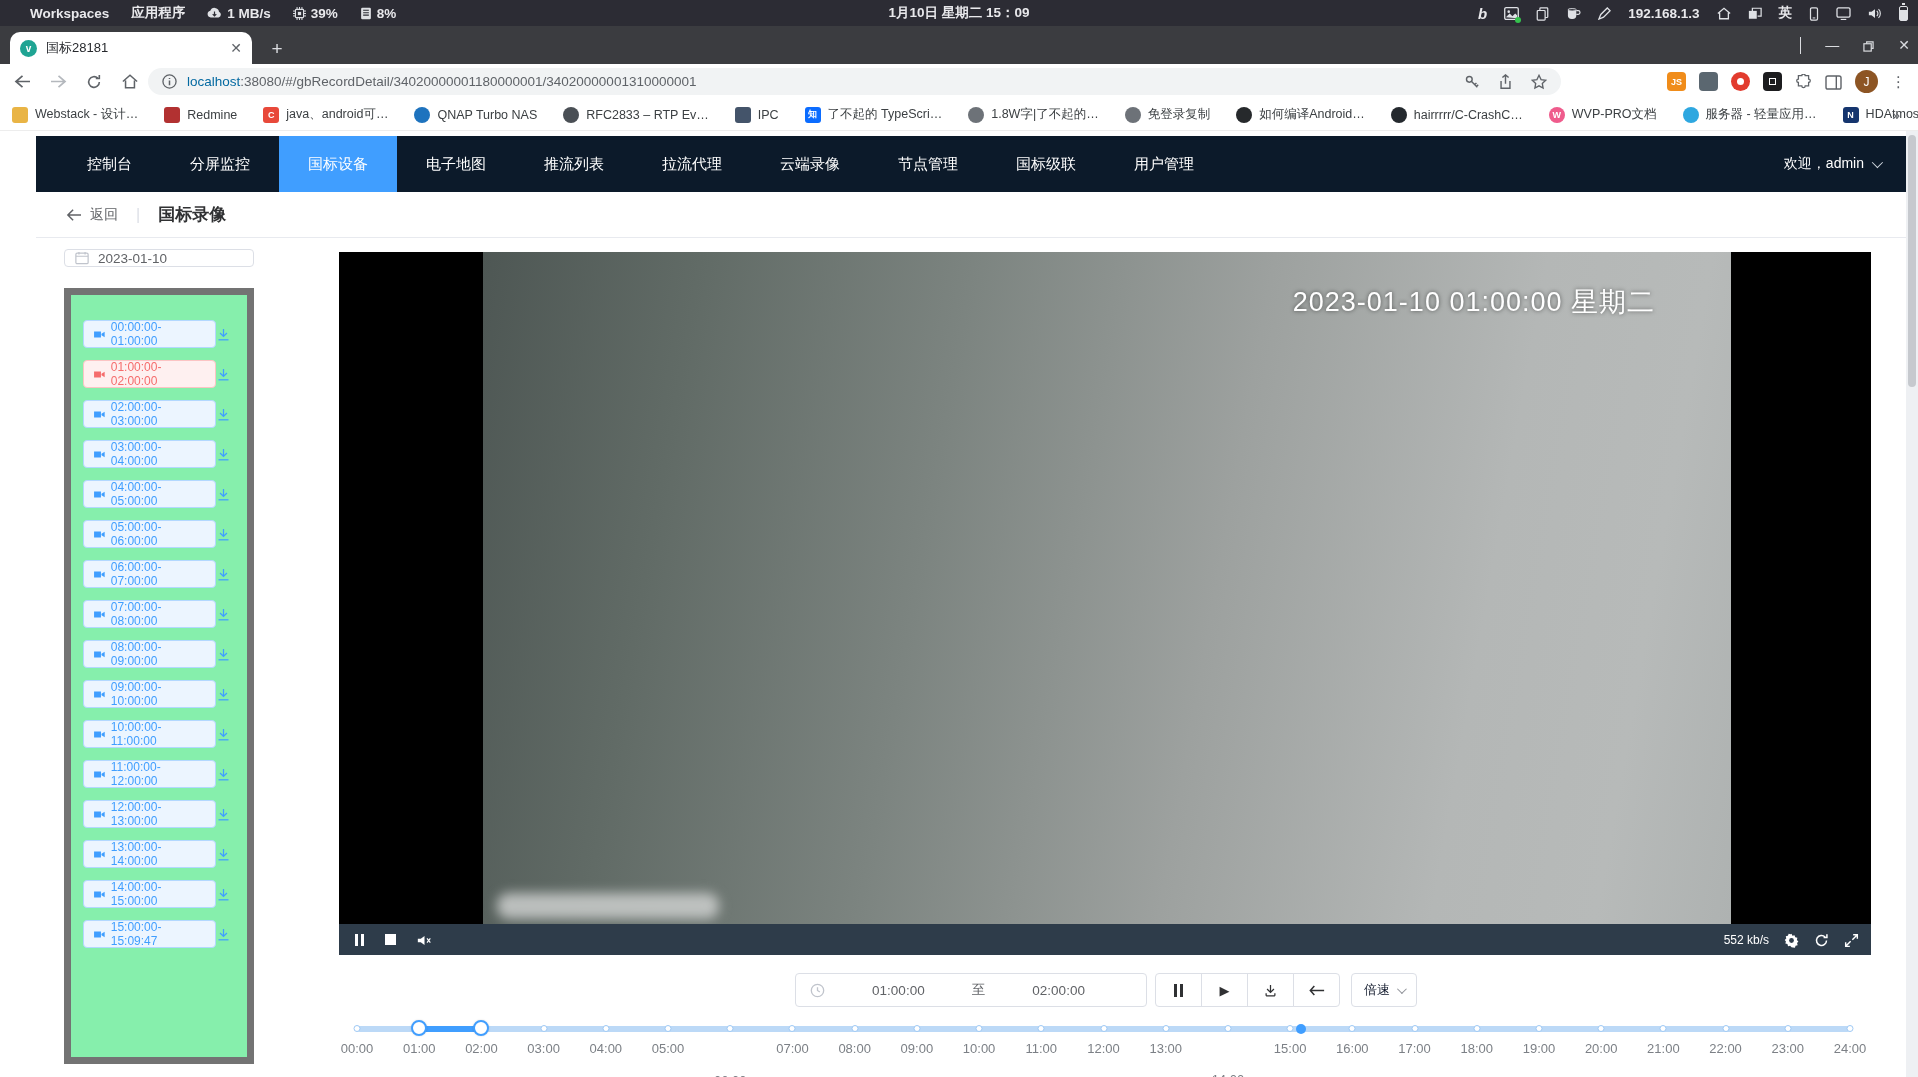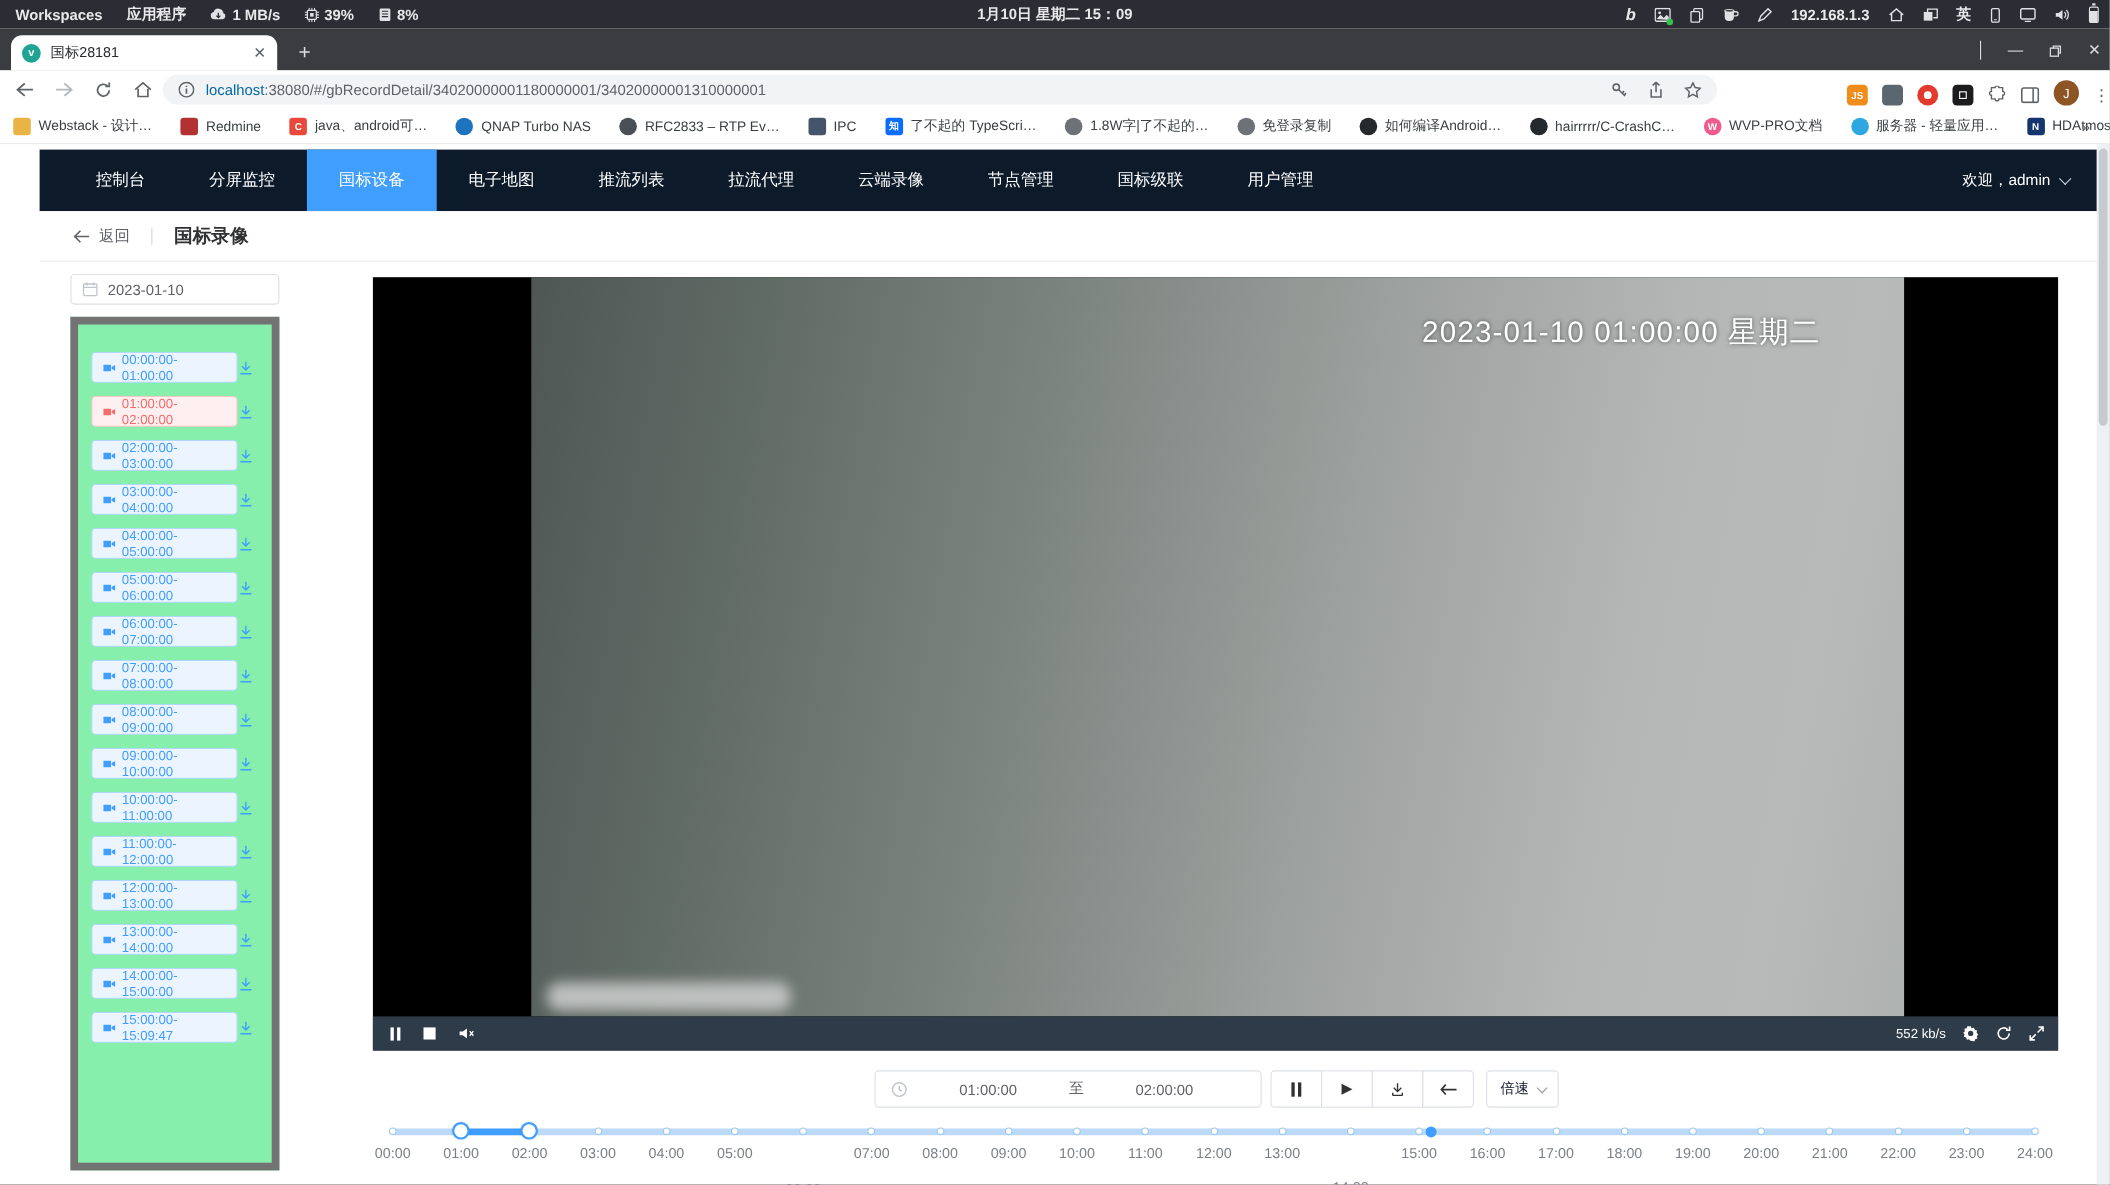--- a/index.html
+++ b/index.html
@@ -1,21 +1,21 @@
 <!DOCTYPE html>
 <html><head>
 <meta charset="utf-8">
 <style>
   * { margin:0; padding:0; box-sizing:border-box; }
   html,body { width:1918px; height:1077px; overflow:hidden; }
   body { font-family:"Liberation Sans","DejaVu Sans",sans-serif; background:#fff; position:relative; }
 
   
   #sysbar { position:absolute; left:0; top:0; width:1918px; height:26px; background:#2c2c34; color:#e9e9ec; display:flex; align-items:center; font-size:13.5px; font-weight:600; }
-  #sysbar .left { display:flex; align-items:center; gap:22px; padding-left:14px; }
+  #sysbar .left { display:flex; align-items:center; gap:22px; padding-left:30px; }
   #sysbar .clock { position:absolute; left:50%; transform:translateX(-50%); font-weight:700; }
   #sysbar .right { margin-left:auto; display:flex; align-items:center; gap:17px; padding-right:10px; font-weight:600; }
   .sysicon { display:inline-flex; align-items:center; gap:5px; }
   .sysicon svg { display:block; }
   .greendot { position:absolute; right:-2px; bottom:-2px; width:6px; height:6px; border-radius:50%; background:#35c24d; }
   .batt { width:9px; height:15px; border:1.5px solid #dfe1e5; border-radius:2px; position:relative; background:linear-gradient(to top,#dfe1e5 80%,transparent 80%); }
   .batt:before { content:""; position:absolute; top:-4px; left:2px; width:3px; height:2px; background:#dfe1e5; }
 
   
   #tabstrip { position:absolute; left:0; top:26px; width:1918px; height:38px; background:#3b3c40; }
@@ -26,21 +26,21 @@
   .newtab { position:absolute; left:264px; top:10px; width:26px; height:26px; color:#dadce0; font-size:19px; text-align:center; line-height:25px; border-radius:50%; }
   .winctl { position:absolute; right:8px; top:0; height:38px; display:flex; align-items:center; gap:24px; color:#dadce0; font-size:14px; }
 
   
   #toolbar { position:absolute; left:0; top:64px; width:1918px; height:35px; background:#fff; display:flex; align-items:center; }
   .navbtn { width:28px; text-align:center; margin-left:8px; display:flex; justify-content:center; }
   #omnibox { position:absolute; left:148px; top:4px; width:1413px; height:27px; background:#f1f3f4; border-radius:14px; display:flex; align-items:center; padding:0 14px; gap:10px; font-size:13.5px; }
   #omnibox .host { color:#0369a1; }
   #omnibox .rest { color:#5f6368; }
   .boxicons { margin-left:auto; display:flex; gap:18px; align-items:center; }
-  #extarea { position:absolute; right:0; top:3px; height:29px; display:flex; align-items:flex-end; gap:13px; }
+  #extarea { position:absolute; right:12px; top:3px; height:29px; display:flex; align-items:center; gap:13px; }
   .extic { width:19px; height:19px; border-radius:4px; color:#fff; font-size:9px; font-weight:700; display:flex; align-items:center; justify-content:center; }
   .avatar { width:23px; height:23px; border-radius:50%; background:#8d5524; color:#fff; font-size:12px; display:flex; align-items:center; justify-content:center; }
   .kebab { color:#5f6368; font-size:15px; letter-spacing:0; }
 
   
   #bookmarks { position:absolute; left:0; top:99px; width:1918px; height:32px; background:#fff; display:flex; align-items:center; padding-left:12px; gap:26px; border-bottom:1px solid #ededed; }
   .bk { display:flex; align-items:center; gap:7px; font-size:12.5px; color:#3c4043; white-space:nowrap; }
   .bkic { width:16px; height:16px; border-radius:3px; color:#fff; font-size:9px; font-weight:700; display:flex; align-items:center; justify-content:center; flex:0 0 16px; }
   .bk-overflow { color:#5f6368; font-size:14px; margin-left:6px; }
 
@@ -56,21 +56,21 @@
   .welcome { margin-left:auto; margin-right:26px; font-size:14px; display:flex; align-items:center; gap:8px; }
   .caret-down { width:8px; height:8px; border-right:1.5px solid #cfd6dd; border-bottom:1.5px solid #cfd6dd; transform:rotate(45deg) translateY(-2px); }
 
   
   #breadcrumb { position:absolute; left:36px; top:192px; width:1870px; height:46px; display:flex; align-items:center; padding-left:30px; border-bottom:1px solid #e8eaef; background:#fff; }
   .backlink { display:flex; align-items:center; gap:8px; color:#606266; font-size:14px; }
   .crumb-div { color:#dcdfe6; margin:0 18px; font-size:16px; }
   .page-title { font-size:17px; font-weight:700; color:#303133; }
 
   
-  #datebox { position:absolute; left:64px; top:249px; width:190px; height:28px; border:1px solid #dcdfe6; border-radius:4px; display:flex; align-items:center; gap:9px; padding:0 10px; font-size:13.5px; color:#606266; background:#fff; }
+  #datebox { position:absolute; left:64px; top:249px; width:190px; height:18px; border:1px solid #dcdfe6; border-radius:4px; display:flex; align-items:center; gap:9px; padding:0 10px; font-size:13.5px; color:#606266; background:#fff; }
   #recpanel { position:absolute; left:64px; top:288px; width:190px; height:776px; border:7px solid #737373; background:#86efac; padding-top:25px; }
   .recrow { display:flex; align-items:center; height:28px; margin:0 0 12px 12px; }
   .recpill { display:flex; align-items:center; gap:5px; height:28px; padding:0 9px; border-radius:4px; font-size:12px; background:#ecf5ff; border:1px solid #b3d8ff; color:#409eff; }
   .recrow.selected .recpill { background:#fef0f0; border-color:#fbc4c4; color:#f56c6c; }
   .dlbtn { margin-left:auto; margin-right:16px; display:flex; }
 
   
   #player { position:absolute; left:339px; top:252px; width:1532px; height:703px; background:#000; }
   #vimg { position:absolute; left:144px; top:0; width:1248px; height:672px;
           background:linear-gradient(100deg,#4e5754 0%,#616b66 16%,#7c8480 36%,#9da19f 58%,#b4b7b6 78%,#b7bab9 90%,#aeb2b1 100%); }

